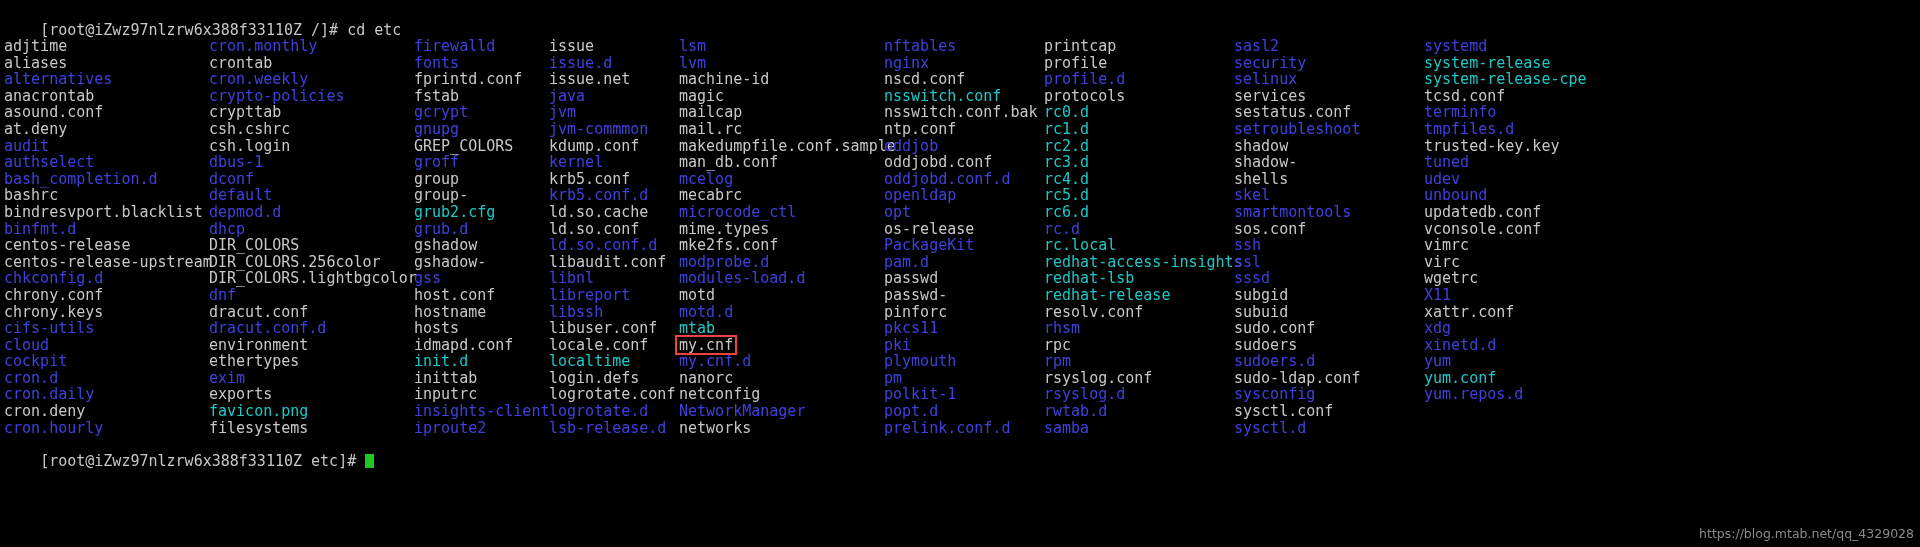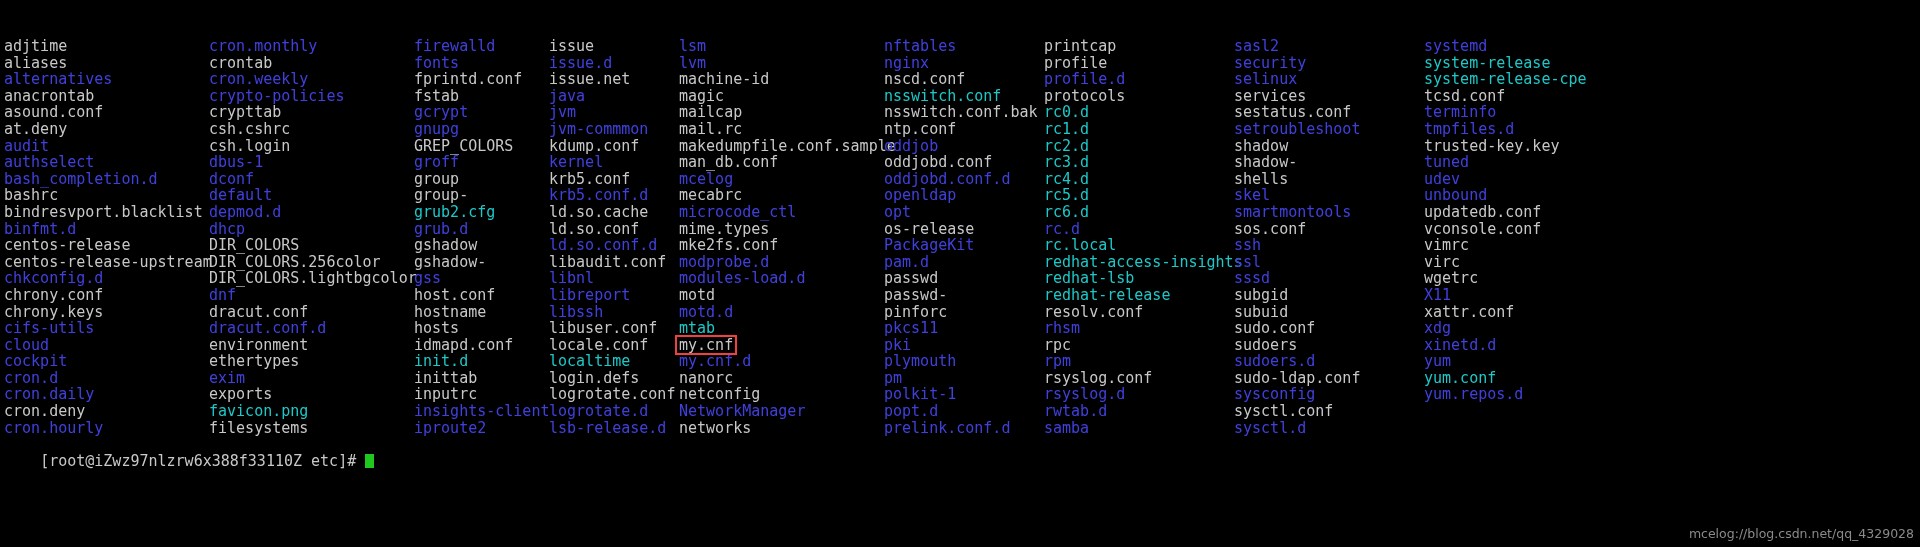--- a/index.html
+++ b/index.html
@@ -97,25 +97,28 @@
 </style>
 </head>
 <body>
 
 <div id="terminal">
 
   <div class="clip-row">
     
   </div>
 
+  <div class="prompt-line" style="position:absolute;top:5px;left:4px;">
+    <span>[root@iZwz97nlzrw6x388f33110Z /]# </span><span>cd etc</span>
+  </div>
 
 
   <div id="ls-output" class="ls-grid" style="position:absolute;top:38px;left:4px;width:1910px;"><div class="cell c-file" style="grid-area: 1 / 1;">adjtime</div><div class="cell c-file" style="grid-area: 2 / 1;">aliases</div><div class="cell c-dir" style="grid-area: 3 / 1;">alternatives</div><div class="cell c-file" style="grid-area: 4 / 1;">anacrontab</div><div class="cell c-file" style="grid-area: 5 / 1;">asound.conf</div><div class="cell c-file" style="grid-area: 6 / 1;">at.deny</div><div class="cell c-dir" style="grid-area: 7 / 1;">audit</div><div class="cell c-dir" style="grid-area: 8 / 1;">authselect</div><div class="cell c-dir" style="grid-area: 9 / 1;">bash_completion.d</div><div class="cell c-file" style="grid-area: 10 / 1;">bashrc</div><div class="cell c-file" style="grid-area: 11 / 1;">bindresvport.blacklist</div><div class="cell c-dir" style="grid-area: 12 / 1;">binfmt.d</div><div class="cell c-file" style="grid-area: 13 / 1;">centos-release</div><div class="cell c-file" style="grid-area: 14 / 1;">centos-release-upstream</div><div class="cell c-dir" style="grid-area: 15 / 1;">chkconfig.d</div><div class="cell c-file" style="grid-area: 16 / 1;">chrony.conf</div><div class="cell c-file" style="grid-area: 17 / 1;">chrony.keys</div><div class="cell c-dir" style="grid-area: 18 / 1;">cifs-utils</div><div class="cell c-dir" style="grid-area: 19 / 1;">cloud</div><div class="cell c-dir" style="grid-area: 20 / 1;">cockpit</div><div class="cell c-dir" style="grid-area: 21 / 1;">cron.d</div><div class="cell c-dir" style="grid-area: 22 / 1;">cron.daily</div><div class="cell c-file" style="grid-area: 23 / 1;">cron.deny</div><div class="cell c-dir" style="grid-area: 24 / 1;">cron.hourly</div><div class="cell c-dir" style="grid-area: 1 / 2;">cron.monthly</div><div class="cell c-file" style="grid-area: 2 / 2;">crontab</div><div class="cell c-dir" style="grid-area: 3 / 2;">cron.weekly</div><div class="cell c-dir" style="grid-area: 4 / 2;">crypto-policies</div><div class="cell c-file" style="grid-area: 5 / 2;">crypttab</div><div class="cell c-file" style="grid-area: 6 / 2;">csh.cshrc</div><div class="cell c-file" style="grid-area: 7 / 2;">csh.login</div><div class="cell c-dir" style="grid-area: 8 / 2;">dbus-1</div><div class="cell c-dir" style="grid-area: 9 / 2;">dconf</div><div class="cell c-dir" style="grid-area: 10 / 2;">default</div><div class="cell c-dir" style="grid-area: 11 / 2;">depmod.d</div><div class="cell c-dir" style="grid-area: 12 / 2;">dhcp</div><div class="cell c-file" style="grid-area: 13 / 2;">DIR_COLORS</div><div class="cell c-file" style="grid-area: 14 / 2;">DIR_COLORS.256color</div><div class="cell c-file" style="grid-area: 15 / 2;">DIR_COLORS.lightbgcolor</div><div class="cell c-dir" style="grid-area: 16 / 2;">dnf</div><div class="cell c-file" style="grid-area: 17 / 2;">dracut.conf</div><div class="cell c-dir" style="grid-area: 18 / 2;">dracut.conf.d</div><div class="cell c-file" style="grid-area: 19 / 2;">environment</div><div class="cell c-file" style="grid-area: 20 / 2;">ethertypes</div><div class="cell c-dir" style="grid-area: 21 / 2;">exim</div><div class="cell c-file" style="grid-area: 22 / 2;">exports</div><div class="cell c-link" style="grid-area: 23 / 2;">favicon.png</div><div class="cell c-file" style="grid-area: 24 / 2;">filesystems</div><div class="cell c-dir" style="grid-area: 1 / 3;">firewalld</div><div class="cell c-dir" style="grid-area: 2 / 3;">fonts</div><div class="cell c-file" style="grid-area: 3 / 3;">fprintd.conf</div><div class="cell c-file" style="grid-area: 4 / 3;">fstab</div><div class="cell c-dir" style="grid-area: 5 / 3;">gcrypt</div><div class="cell c-dir" style="grid-area: 6 / 3;">gnupg</div><div class="cell c-file" style="grid-area: 7 / 3;">GREP_COLORS</div><div class="cell c-dir" style="grid-area: 8 / 3;">groff</div><div class="cell c-file" style="grid-area: 9 / 3;">group</div><div class="cell c-file" style="grid-area: 10 / 3;">group-</div><div class="cell c-link" style="grid-area: 11 / 3;">grub2.cfg</div><div class="cell c-dir" style="grid-area: 12 / 3;">grub.d</div><div class="cell c-file" style="grid-area: 13 / 3;">gshadow</div><div class="cell c-file" style="grid-area: 14 / 3;">gshadow-</div><div class="cell c-dir" style="grid-area: 15 / 3;">gss</div><div class="cell c-file" style="grid-area: 16 / 3;">host.conf</div><div class="cell c-file" style="grid-area: 17 / 3;">hostname</div><div class="cell c-file" style="grid-area: 18 / 3;">hosts</div><div class="cell c-file" style="grid-area: 19 / 3;">idmapd.conf</div><div class="cell c-link" style="grid-area: 20 / 3;">init.d</div><div class="cell c-file" style="grid-area: 21 / 3;">inittab</div><div class="cell c-file" style="grid-area: 22 / 3;">inputrc</div><div class="cell c-dir" style="grid-area: 23 / 3;">insights-client</div><div class="cell c-dir" style="grid-area: 24 / 3;">iproute2</div><div class="cell c-file" style="grid-area: 1 / 4;">issue</div><div class="cell c-dir" style="grid-area: 2 / 4;">issue.d</div><div class="cell c-file" style="grid-area: 3 / 4;">issue.net</div><div class="cell c-dir" style="grid-area: 4 / 4;">java</div><div class="cell c-dir" style="grid-area: 5 / 4;">jvm</div><div class="cell c-dir" style="grid-area: 6 / 4;">jvm-commmon</div><div class="cell c-file" style="grid-area: 7 / 4;">kdump.conf</div><div class="cell c-dir" style="grid-area: 8 / 4;">kernel</div><div class="cell c-file" style="grid-area: 9 / 4;">krb5.conf</div><div class="cell c-dir" style="grid-area: 10 / 4;">krb5.conf.d</div><div class="cell c-file" style="grid-area: 11 / 4;">ld.so.cache</div><div class="cell c-file" style="grid-area: 12 / 4;">ld.so.conf</div><div class="cell c-dir" style="grid-area: 13 / 4;">ld.so.conf.d</div><div class="cell c-file" style="grid-area: 14 / 4;">libaudit.conf</div><div class="cell c-dir" style="grid-area: 15 / 4;">libnl</div><div class="cell c-dir" style="grid-area: 16 / 4;">libreport</div><div class="cell c-dir" style="grid-area: 17 / 4;">libssh</div><div class="cell c-file" style="grid-area: 18 / 4;">libuser.conf</div><div class="cell c-file" style="grid-area: 19 / 4;">locale.conf</div><div class="cell c-link" style="grid-area: 20 / 4;">localtime</div><div class="cell c-file" style="grid-area: 21 / 4;">login.defs</div><div class="cell c-file" style="grid-area: 22 / 4;">logrotate.conf</div><div class="cell c-dir" style="grid-area: 23 / 4;">logrotate.d</div><div class="cell c-dir" style="grid-area: 24 / 4;">lsb-release.d</div><div class="cell c-dir" style="grid-area: 1 / 5;">lsm</div><div class="cell c-dir" style="grid-area: 2 / 5;">lvm</div><div class="cell c-file" style="grid-area: 3 / 5;">machine-id</div><div class="cell c-file" style="grid-area: 4 / 5;">magic</div><div class="cell c-file" style="grid-area: 5 / 5;">mailcap</div><div class="cell c-file" style="grid-area: 6 / 5;">mail.rc</div><div class="cell c-file" style="grid-area: 7 / 5;">makedumpfile.conf.sample</div><div class="cell c-file" style="grid-area: 8 / 5;">man_db.conf</div><div class="cell c-dir" style="grid-area: 9 / 5;">mcelog</div><div class="cell c-file" style="grid-area: 10 / 5;">mecabrc</div><div class="cell c-dir" style="grid-area: 11 / 5;">microcode_ctl</div><div class="cell c-file" style="grid-area: 12 / 5;">mime.types</div><div class="cell c-file" style="grid-area: 13 / 5;">mke2fs.conf</div><div class="cell c-dir" style="grid-area: 14 / 5;">modprobe.d</div><div class="cell c-dir" style="grid-area: 15 / 5;">modules-load.d</div><div class="cell c-file" style="grid-area: 16 / 5;">motd</div><div class="cell c-dir" style="grid-area: 17 / 5;">motd.d</div><div class="cell c-link" style="grid-area: 18 / 5;">mtab</div><div class="cell c-file" style="grid-area: 19 / 5;">my.cnf</div><div class="cell c-dir" style="grid-area: 20 / 5;">my.cnf.d</div><div class="cell c-file" style="grid-area: 21 / 5;">nanorc</div><div class="cell c-file" style="grid-area: 22 / 5;">netconfig</div><div class="cell c-dir" style="grid-area: 23 / 5;">NetworkManager</div><div class="cell c-file" style="grid-area: 24 / 5;">networks</div><div class="cell c-dir" style="grid-area: 1 / 6;">nftables</div><div class="cell c-dir" style="grid-area: 2 / 6;">nginx</div><div class="cell c-file" style="grid-area: 3 / 6;">nscd.conf</div><div class="cell c-link" style="grid-area: 4 / 6;">nsswitch.conf</div><div class="cell c-file" style="grid-area: 5 / 6;">nsswitch.conf.bak</div><div class="cell c-file" style="grid-area: 6 / 6;">ntp.conf</div><div class="cell c-dir" style="grid-area: 7 / 6;">oddjob</div><div class="cell c-file" style="grid-area: 8 / 6;">oddjobd.conf</div><div class="cell c-dir" style="grid-area: 9 / 6;">oddjobd.conf.d</div><div class="cell c-dir" style="grid-area: 10 / 6;">openldap</div><div class="cell c-dir" style="grid-area: 11 / 6;">opt</div><div class="cell c-file" style="grid-area: 12 / 6;">os-release</div><div class="cell c-dir" style="grid-area: 13 / 6;">PackageKit</div><div class="cell c-dir" style="grid-area: 14 / 6;">pam.d</div><div class="cell c-file" style="grid-area: 15 / 6;">passwd</div><div class="cell c-file" style="grid-area: 16 / 6;">passwd-</div><div class="cell c-file" style="grid-area: 17 / 6;">pinforc</div><div class="cell c-dir" style="grid-area: 18 / 6;">pkcs11</div><div class="cell c-dir" style="grid-area: 19 / 6;">pki</div><div class="cell c-dir" style="grid-area: 20 / 6;">plymouth</div><div class="cell c-dir" style="grid-area: 21 / 6;">pm</div><div class="cell c-dir" style="grid-area: 22 / 6;">polkit-1</div><div class="cell c-dir" style="grid-area: 23 / 6;">popt.d</div><div class="cell c-dir" style="grid-area: 24 / 6;">prelink.conf.d</div><div class="cell c-file" style="grid-area: 1 / 7;">printcap</div><div class="cell c-file" style="grid-area: 2 / 7;">profile</div><div class="cell c-dir" style="grid-area: 3 / 7;">profile.d</div><div class="cell c-file" style="grid-area: 4 / 7;">protocols</div><div class="cell c-link" style="grid-area: 5 / 7;">rc0.d</div><div class="cell c-link" style="grid-area: 6 / 7;">rc1.d</div><div class="cell c-link" style="grid-area: 7 / 7;">rc2.d</div><div class="cell c-link" style="grid-area: 8 / 7;">rc3.d</div><div class="cell c-link" style="grid-area: 9 / 7;">rc4.d</div><div class="cell c-link" style="grid-area: 10 / 7;">rc5.d</div><div class="cell c-link" style="grid-area: 11 / 7;">rc6.d</div><div class="cell c-dir" style="grid-area: 12 / 7;">rc.d</div><div class="cell c-link" style="grid-area: 13 / 7;">rc.local</div><div class="cell c-link" style="grid-area: 14 / 7;">redhat-access-insights</div><div class="cell c-link" style="grid-area: 15 / 7;">redhat-lsb</div><div class="cell c-link" style="grid-area: 16 / 7;">redhat-release</div><div class="cell c-file" style="grid-area: 17 / 7;">resolv.conf</div><div class="cell c-dir" style="grid-area: 18 / 7;">rhsm</div><div class="cell c-file" style="grid-area: 19 / 7;">rpc</div><div class="cell c-dir" style="grid-area: 20 / 7;">rpm</div><div class="cell c-file" style="grid-area: 21 / 7;">rsyslog.conf</div><div class="cell c-dir" style="grid-area: 22 / 7;">rsyslog.d</div><div class="cell c-dir" style="grid-area: 23 / 7;">rwtab.d</div><div class="cell c-dir" style="grid-area: 24 / 7;">samba</div><div class="cell c-dir" style="grid-area: 1 / 8;">sasl2</div><div class="cell c-dir" style="grid-area: 2 / 8;">security</div><div class="cell c-dir" style="grid-area: 3 / 8;">selinux</div><div class="cell c-file" style="grid-area: 4 / 8;">services</div><div class="cell c-file" style="grid-area: 5 / 8;">sestatus.conf</div><div class="cell c-dir" style="grid-area: 6 / 8;">setroubleshoot</div><div class="cell c-file" style="grid-area: 7 / 8;">shadow</div><div class="cell c-file" style="grid-area: 8 / 8;">shadow-</div><div class="cell c-file" style="grid-area: 9 / 8;">shells</div><div class="cell c-dir" style="grid-area: 10 / 8;">skel</div><div class="cell c-dir" style="grid-area: 11 / 8;">smartmontools</div><div class="cell c-file" style="grid-area: 12 / 8;">sos.conf</div><div class="cell c-dir" style="grid-area: 13 / 8;">ssh</div><div class="cell c-dir" style="grid-area: 14 / 8;">ssl</div><div class="cell c-dir" style="grid-area: 15 / 8;">sssd</div><div class="cell c-file" style="grid-area: 16 / 8;">subgid</div><div class="cell c-file" style="grid-area: 17 / 8;">subuid</div><div class="cell c-file" style="grid-area: 18 / 8;">sudo.conf</div><div class="cell c-file" style="grid-area: 19 / 8;">sudoers</div><div class="cell c-dir" style="grid-area: 20 / 8;">sudoers.d</div><div class="cell c-file" style="grid-area: 21 / 8;">sudo-ldap.conf</div><div class="cell c-dir" style="grid-area: 22 / 8;">sysconfig</div><div class="cell c-file" style="grid-area: 23 / 8;">sysctl.conf</div><div class="cell c-dir" style="grid-area: 24 / 8;">sysctl.d</div><div class="cell c-dir" style="grid-area: 1 / 9;">systemd</div><div class="cell c-link" style="grid-area: 2 / 9;">system-release</div><div class="cell c-link" style="grid-area: 3 / 9;">system-release-cpe</div><div class="cell c-file" style="grid-area: 4 / 9;">tcsd.conf</div><div class="cell c-dir" style="grid-area: 5 / 9;">terminfo</div><div class="cell c-dir" style="grid-area: 6 / 9;">tmpfiles.d</div><div class="cell c-file" style="grid-area: 7 / 9;">trusted-key.key</div><div class="cell c-dir" style="grid-area: 8 / 9;">tuned</div><div class="cell c-dir" style="grid-area: 9 / 9;">udev</div><div class="cell c-dir" style="grid-area: 10 / 9;">unbound</div><div class="cell c-file" style="grid-area: 11 / 9;">updatedb.conf</div><div class="cell c-file" style="grid-area: 12 / 9;">vconsole.conf</div><div class="cell c-file" style="grid-area: 13 / 9;">vimrc</div><div class="cell c-file" style="grid-area: 14 / 9;">virc</div><div class="cell c-file" style="grid-area: 15 / 9;">wgetrc</div><div class="cell c-dir" style="grid-area: 16 / 9;">X11</div><div class="cell c-file" style="grid-area: 17 / 9;">xattr.conf</div><div class="cell c-dir" style="grid-area: 18 / 9;">xdg</div><div class="cell c-dir" style="grid-area: 19 / 9;">xinetd.d</div><div class="cell c-dir" style="grid-area: 20 / 9;">yum</div><div class="cell c-link" style="grid-area: 21 / 9;">yum.conf</div><div class="cell c-dir" style="grid-area: 22 / 9;">yum.repos.d</div><div class="cell c-file" style="grid-area: 23 / 9;"></div><div class="cell c-file" style="grid-area: 24 / 9;"></div></div>
 
   <div class="highlight-box" id="highlight-box" style="left: 675px; top: 334.688px; width: 62px; height: 20px;"></div>
 
   <div class="prompt-line" style="position:absolute;top:436px;left:4px;">
     <span>[root@iZwz97nlzrw6x388f33110Z etc]# </span><span class="cursor"></span>
   </div>
 
-  <div class="watermark">mcelog://blog.csdn.net/qq_4329028</div>
+  <div class="watermark">https://blog.mtab.net/qq_4329028</div>
 
 </div>
 
 </body></html>

